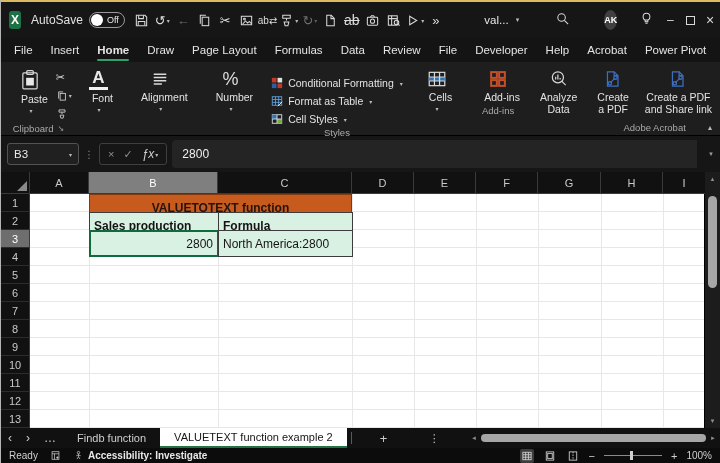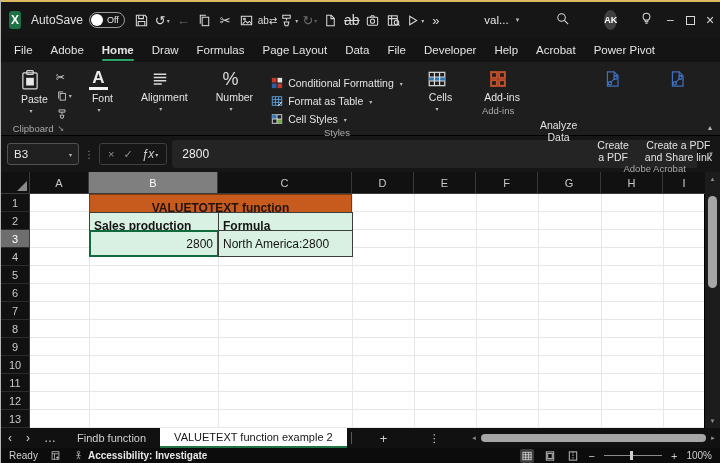--- a/index.html
+++ b/index.html
@@ -56,21 +56,21 @@
   .bigbtn .lb { font-size:10.5px; color:#E3E3E3; white-space:nowrap;margin-left:8px; }
   .fontA { font-size:17px; font-weight:bold; color:#E8E8E8; line-height:18px; padding:0 3px;
            border-bottom:3px solid #F2F2F2; }
   .pct { font-size:18px; color:#DCDCDC; line-height:20px; }
   .minicol { display:flex; flex-direction:column; gap:3px; padding-top:6px; }
   .minibtn { display:flex; align-items:center; background:none; border:none; color:#D9D9D9;
              font-size:11px; cursor:pointer; height:15px; }
   .styles-col { display:flex; flex-direction:column; gap:2px; padding:5px 6px 0 6px;margin-top:6px; }
   .stylerow { display:flex; align-items:center; gap:5px; background:none; border:none; cursor:pointer;
               color:#E3E3E3; font-size:10.5px; height:16px; white-space:nowrap; }
-  .two-line { font-size:10.5px; color:#E3E3E3; text-align:center; line-height:12px; white-space:nowrap;margin-top:48px; }
+  .two-line { font-size:10.5px; color:#E3E3E3; text-align:center; line-height:12px; white-space:nowrap; }
   .launcher { font-size:8px; color:#9f9f9f; cursor:pointer; }
   .ribbon-collapse { position:absolute; right:8px; bottom:3px; color:#B9B9B9; font-size:8px; cursor:pointer; }
 
   
   .fbar { height:36px; background:#161616; display:flex; align-items:center; padding:0 0 0 6px; gap:5px; }
   .namebox { width:72px; height:22px; background:#202020; border:1px solid #525252; border-radius:3px;
              display:flex; align-items:center; justify-content:space-between; padding:0 6px;
              color:#E8E8E8; font-size:11.5px; cursor:text; }
   .fdots { color:#8a8a8a; font-size:10px; }
   .fxbox { height:22px; border:1px solid #3f3f3f; border-radius:3px; display:flex; align-items:center;
@@ -349,26 +349,27 @@
         </svg></span>
     <button class="wctrl">–</button>
     <button class="wctrl">
         <span class="maxbox"></span>
       </button>
     <button class="wctrl" style="font-size:14px">×</button>
   </div>
 
   <div class="tabrow">
     <span class="rtab">File</span>
-    <span class="rtab">Adobe</span>
+    <span class="rtab">Insert</span>
     <span class="rtab active">Home</span>
     <span class="rtab">Draw</span>
+    <span class="rtab">Page Layout</span>
     <span class="rtab">Formulas</span>
-    <span class="rtab">Page Layout</span>
     <span class="rtab">Data</span>
+    <span class="rtab">Review</span>
     <span class="rtab">File</span>
     <span class="rtab">Developer</span>
     <span class="rtab">Help</span>
     <span class="rtab">Acrobat</span>
     <span class="rtab">Power Pivot</span>
 
   </div>
 
   <div class="ribbon">
     <div class="rgroup">

